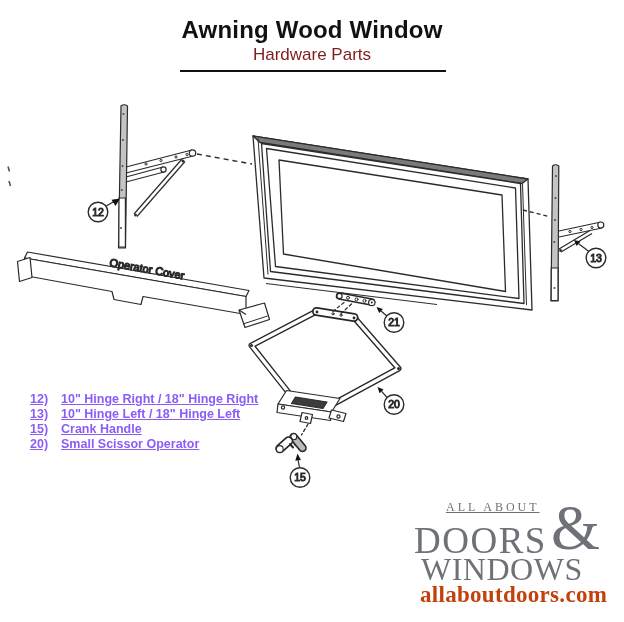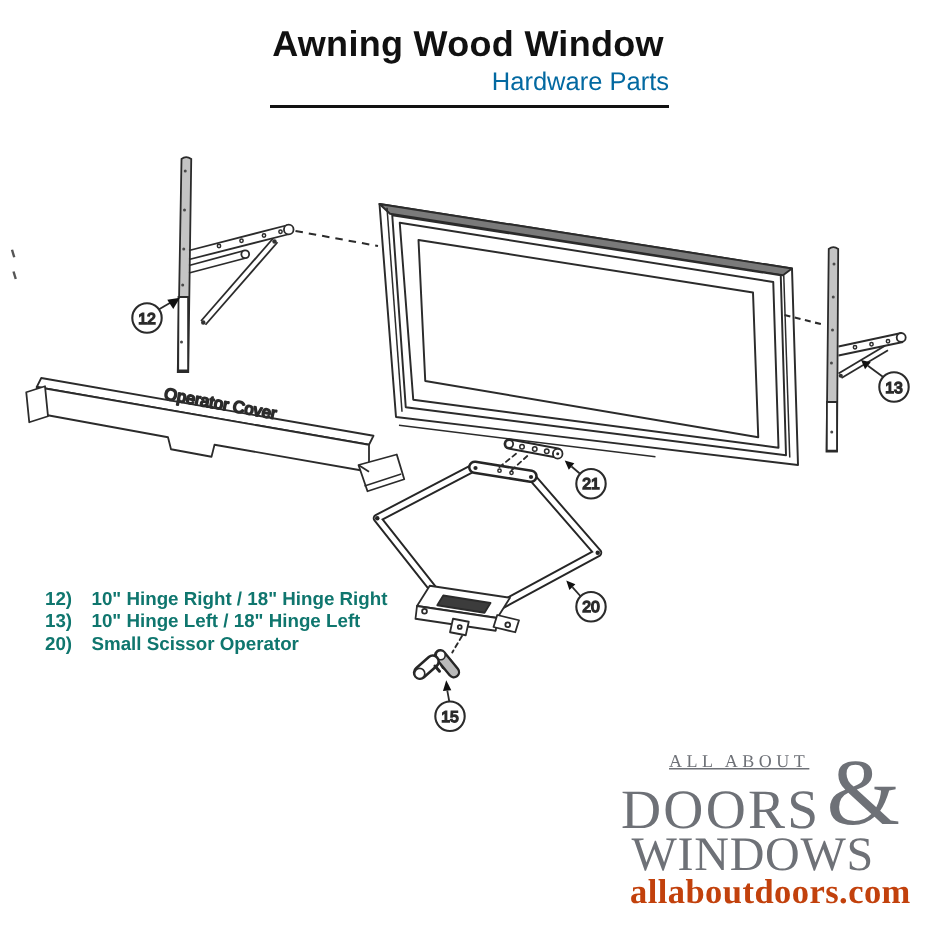--- a/index.html
+++ b/index.html
@@ -3,30 +3,30 @@
 <meta charset="utf-8">
 <style>
   * { margin:0; padding:0; box-sizing:border-box; }
   html,body { width:624px; height:622px; }
   body { font-family:"Liberation Sans", sans-serif; background:#ffffff; position:relative; overflow:hidden; }
   .page { position:absolute; inset:0; width:568px; height:622px; background:#fff; }
 
   
   .header { position:absolute; left:178px; top:16px; width:268px; }
   .title { font-size:24px; font-weight:bold; color:#111; text-align:center; letter-spacing:.2px; line-height:28px; }
-  .subtitle { font-size:17px; font-weight:normal; color:#0369a1; text-align:right; line-height:20px; margin-top:1px; }
+  .subtitle { font-size:17px; font-weight:normal; color:#7f1d1d; text-align:center; line-height:20px; margin-top:1px; }
   .divider { position:absolute; left:180px; top:70px; width:266px; height:2px; background:#111; }
 
   
   svg.diagram { position:absolute; left:0; top:0; width:624px; height:622px; }
   .cover-label { font-family:"Liberation Sans", sans-serif; font-size:11px; fill:#1c1c1c; }
   .callout-num { font-family:"Liberation Sans", sans-serif; font-size:10.5px; fill:#111; text-anchor:middle; }
 
   
-  .parts-list { position:absolute; left:30px; top:392px; font-size:12.5px; font-weight:bold; color:#0f766e; }
+  .parts-list { position:absolute; left:30px; top:392px; font-size:12.5px; font-weight:bold; color:#8b5cf6;text-decoration:underline; }
   .part-row { display:flex; height:15px; line-height:15px; }
   .part-num { width:31px; }
   .part-desc { white-space:nowrap; }
 
   
   .logo { position:absolute; left:410px; top:496px; width:214px; height:120px; font-family:"Liberation Serif", serif; color:#6e7177; }
   .logo-tagline { position:absolute; left:36px; top:4px; font-size:12px; letter-spacing:3px;text-decoration:underline; }
   .logo-amp { position:absolute; left:141px; top:1px; font-size:63px; line-height:63px; }
   .logo-word1 { position:absolute; left:4px; top:26px; font-size:37px; letter-spacing:1.5px; line-height:37px; }
   .logo-word2 { position:absolute; left:11px; top:57px; font-size:32px; letter-spacing:.5px; line-height:32px; }
@@ -221,20 +221,24 @@
   <div class="parts-list">
     <div class="part-row">
       <span class="part-num">12)</span>
       <span class="part-desc">10" Hinge Right / 18" Hinge Right</span>
     </div>
     <div class="part-row">
       <span class="part-num">13)</span>
       <span class="part-desc">10" Hinge Left / 18" Hinge Left</span>
     </div>
     <div class="part-row">
+      <span class="part-num">15)</span>
+      <span class="part-desc">Crank Handle</span>
+    </div>
+    <div class="part-row">
       <span class="part-num">20)</span>
       <span class="part-desc">Small Scissor Operator</span>
     </div>
   </div>
 
   <div class="logo">
     <div class="logo-tagline">ALL ABOUT</div>
     <div class="logo-amp">&amp;</div>
     <div class="logo-word1">DOORS</div>
     <div class="logo-word2">WINDOWS</div>

